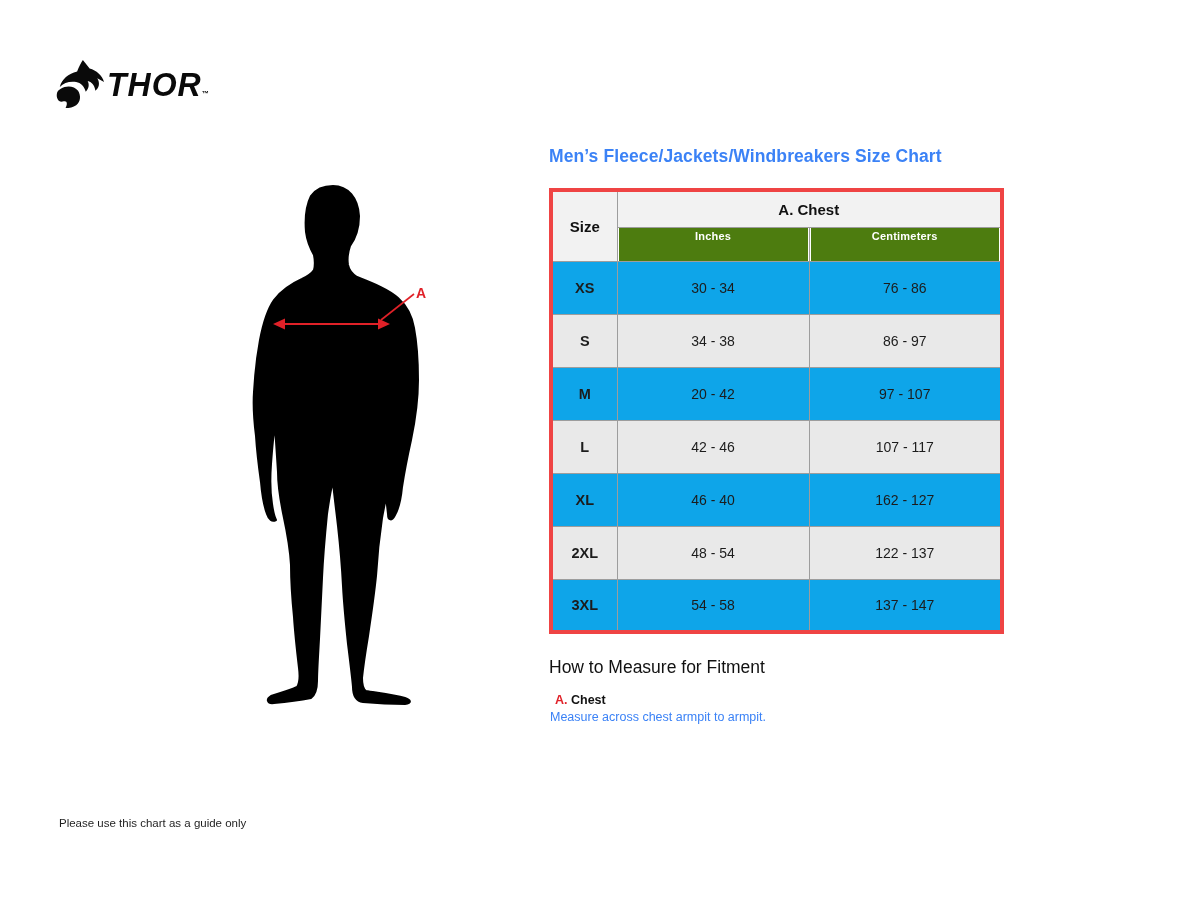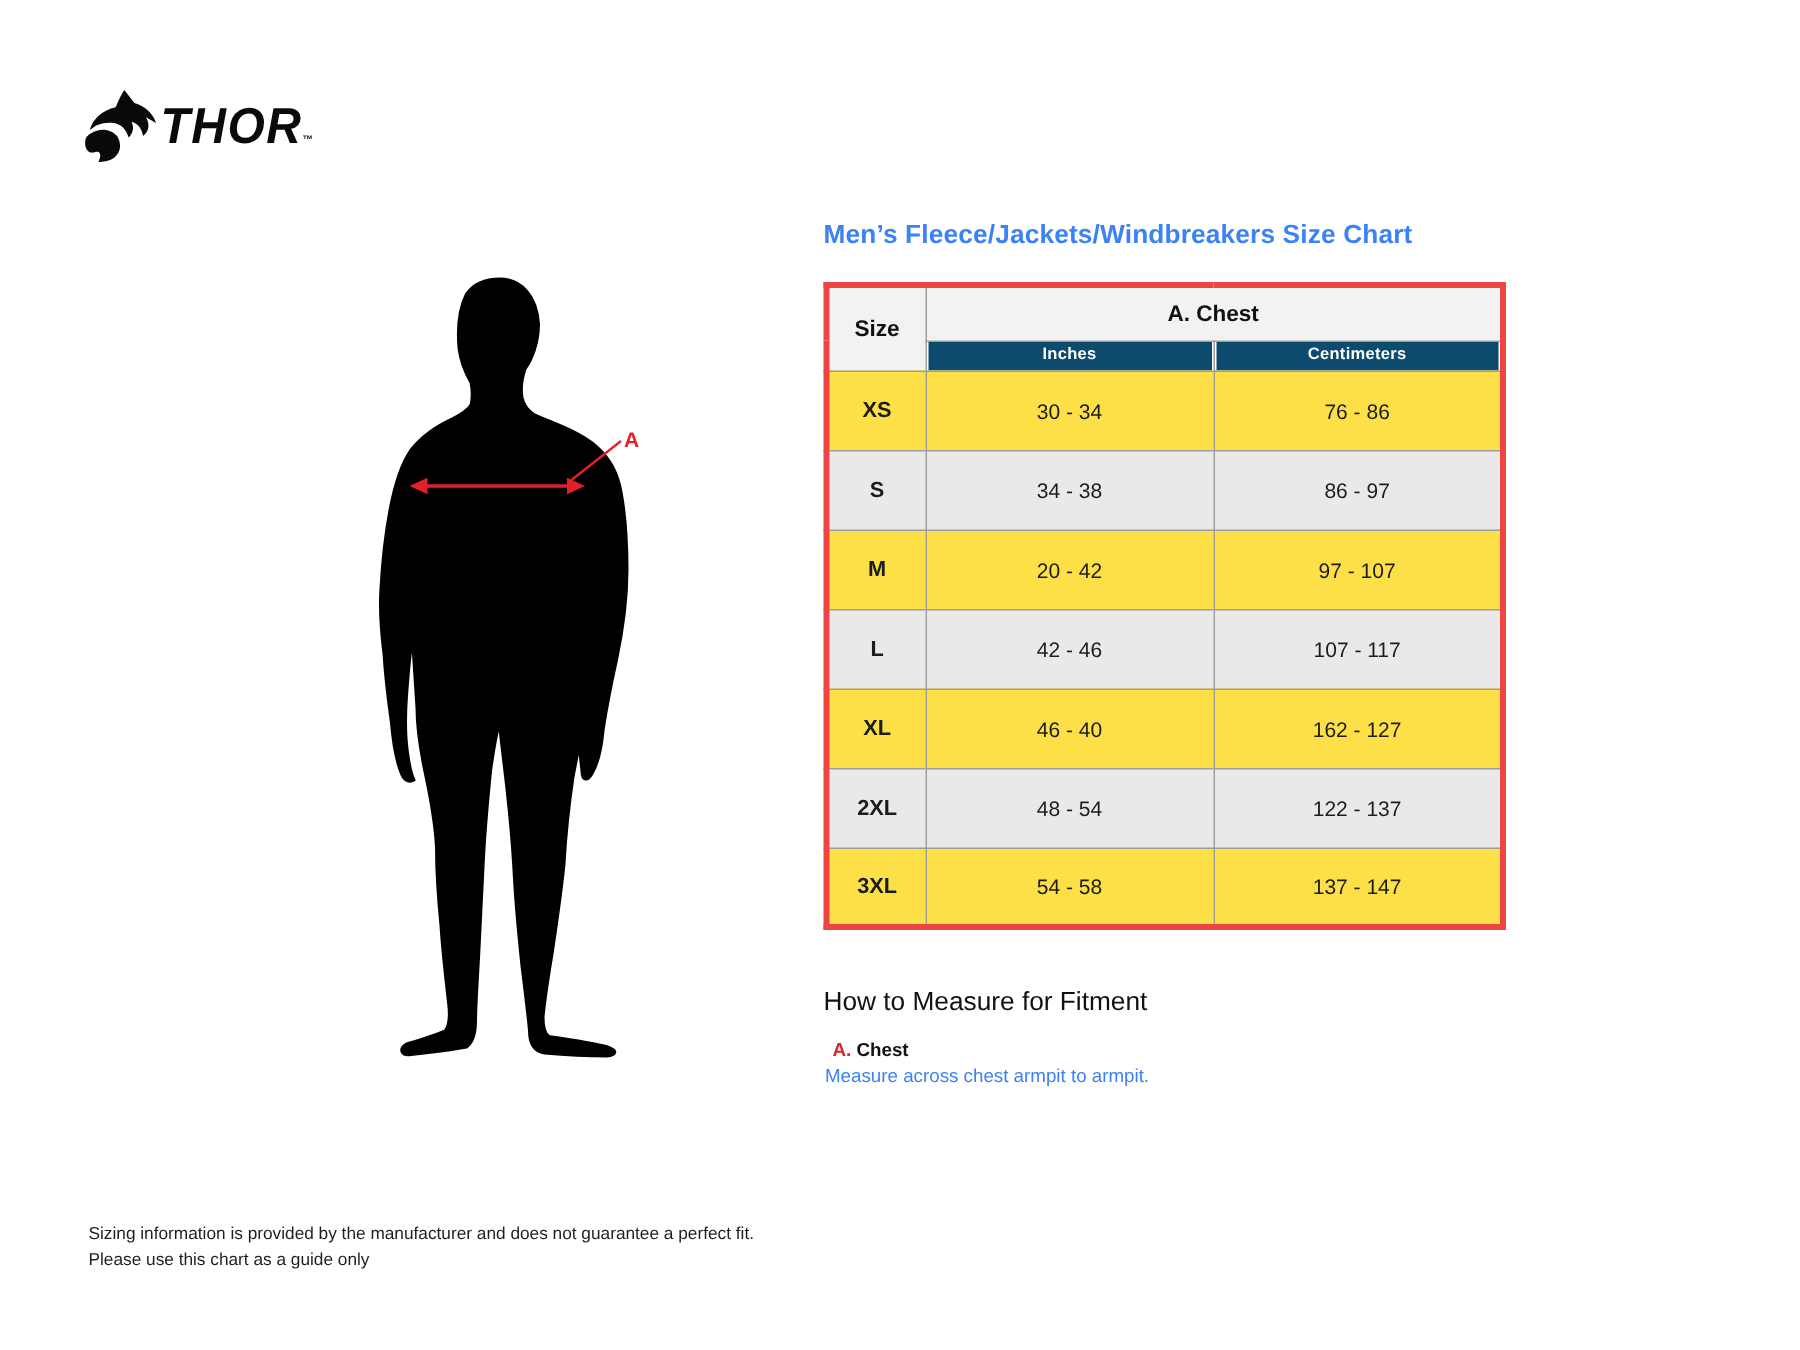--- a/index.html
+++ b/index.html
@@ -43,25 +43,25 @@
     border: 4px solid #ef4444;
   }
   .size-table th, .size-table td {
     border: 1px solid #9d9d9d;
     text-align: center; vertical-align: middle;
   }
   .th-size, .th-group { background: #f2f2f2; font-size: 15px; font-weight: bold; color: #111; }
   .th-group-row { height: 37px; }
   .sub-row td { height: 17px; padding: 0; background: #ffffff; }
   .sub-bar {
-    margin: 0 1px; height: 19px; background: #0c4a6e;
+    margin: 0 1px; height: 33px; background: #4d7c0f;
     color: #ffffff; font-size: 11px; font-weight: bold;
     line-height: 17px; letter-spacing: 0.2px;
   }
-  .size-table tbody td { height: 53px; font-size: 14px; background: #fde047; color: #1c1c1c; }
+  .size-table tbody td { height: 53px; font-size: 14px; background: #0ea5e9; color: #1c1c1c; }
   .size-table tbody td.size-label { font-weight: bold; font-size: 14.5px; }
   .size-table tbody tr.alt td { background: #e9e9e9; }
 
   
   .measure-heading {
     position: absolute; left: 549px; top: 657px;
     font-size: 17.5px; font-weight: normal; color: #111111;
   }
   .measure-key {
     position: absolute; left: 555px; top: 693px;
@@ -185,17 +185,16 @@
   </table>
 
   <div class="measure-heading">How to Measure for Fitment</div>
   <div class="measure-key">
     <span class="key-letter">A.</span>
     <span>Chest</span>
   </div>
   <div class="measure-desc">Measure across chest armpit to armpit.</div>
 
   <div class="disclaimer">
-    <div>Sizing information is provided by the manufacturer and does not guarantee a perfect fit.</div>
     <div>Please use this chart as a guide only</div>
   </div>
 
 </div>
 
 </body></html>

